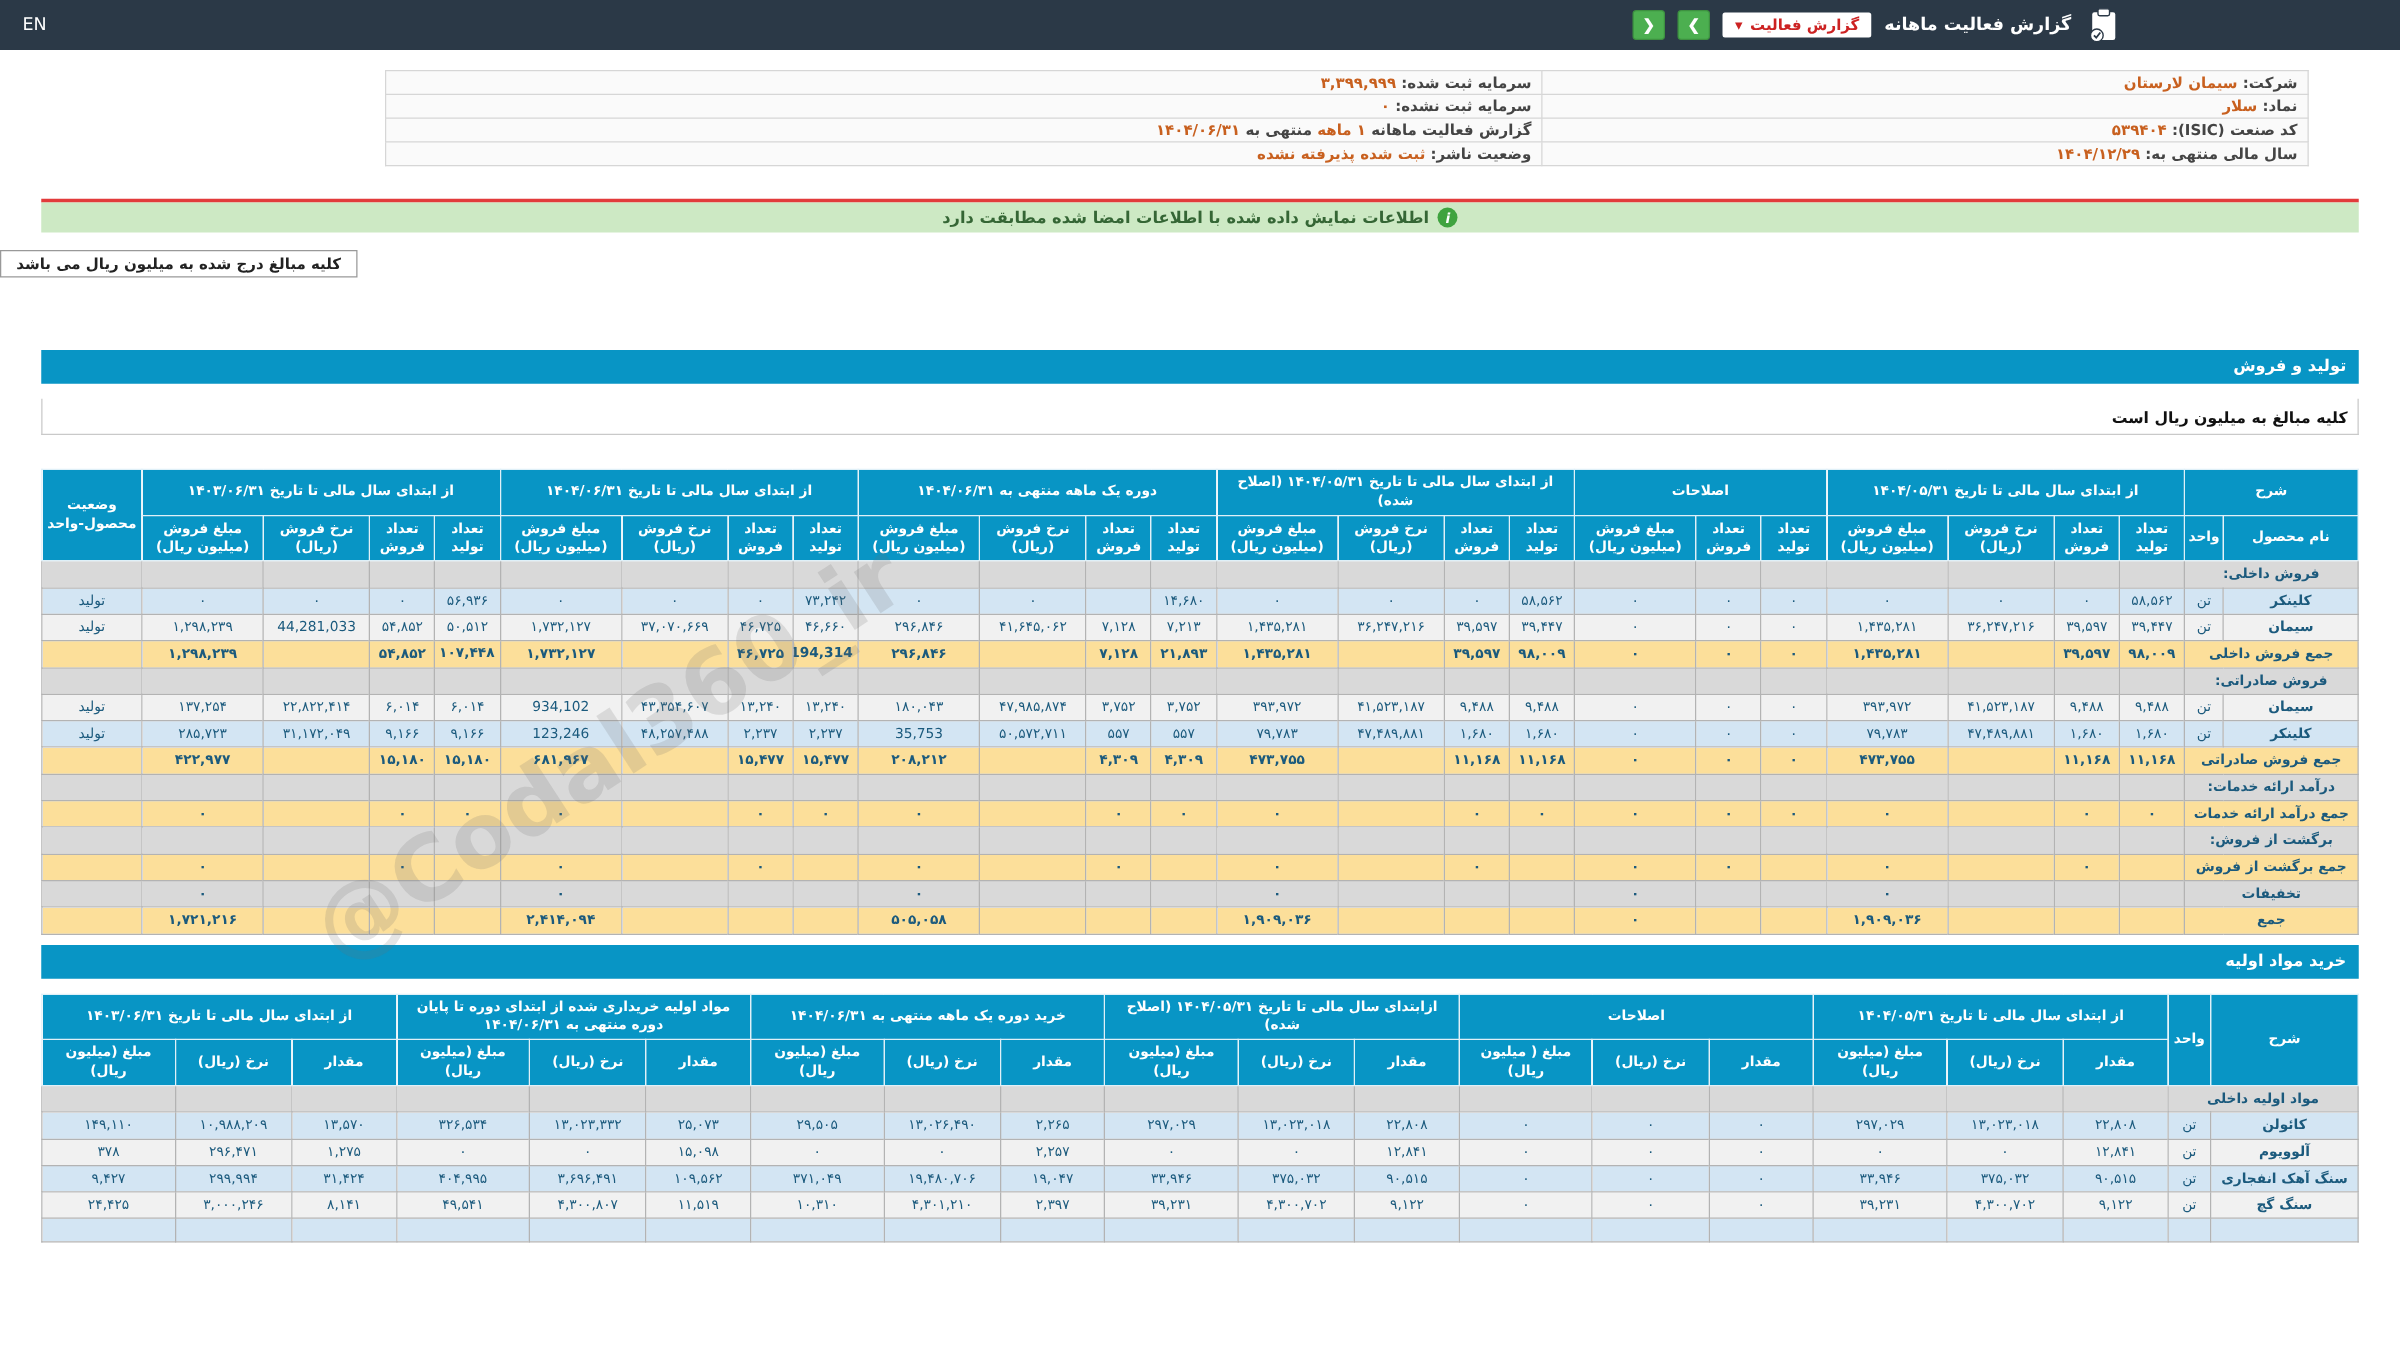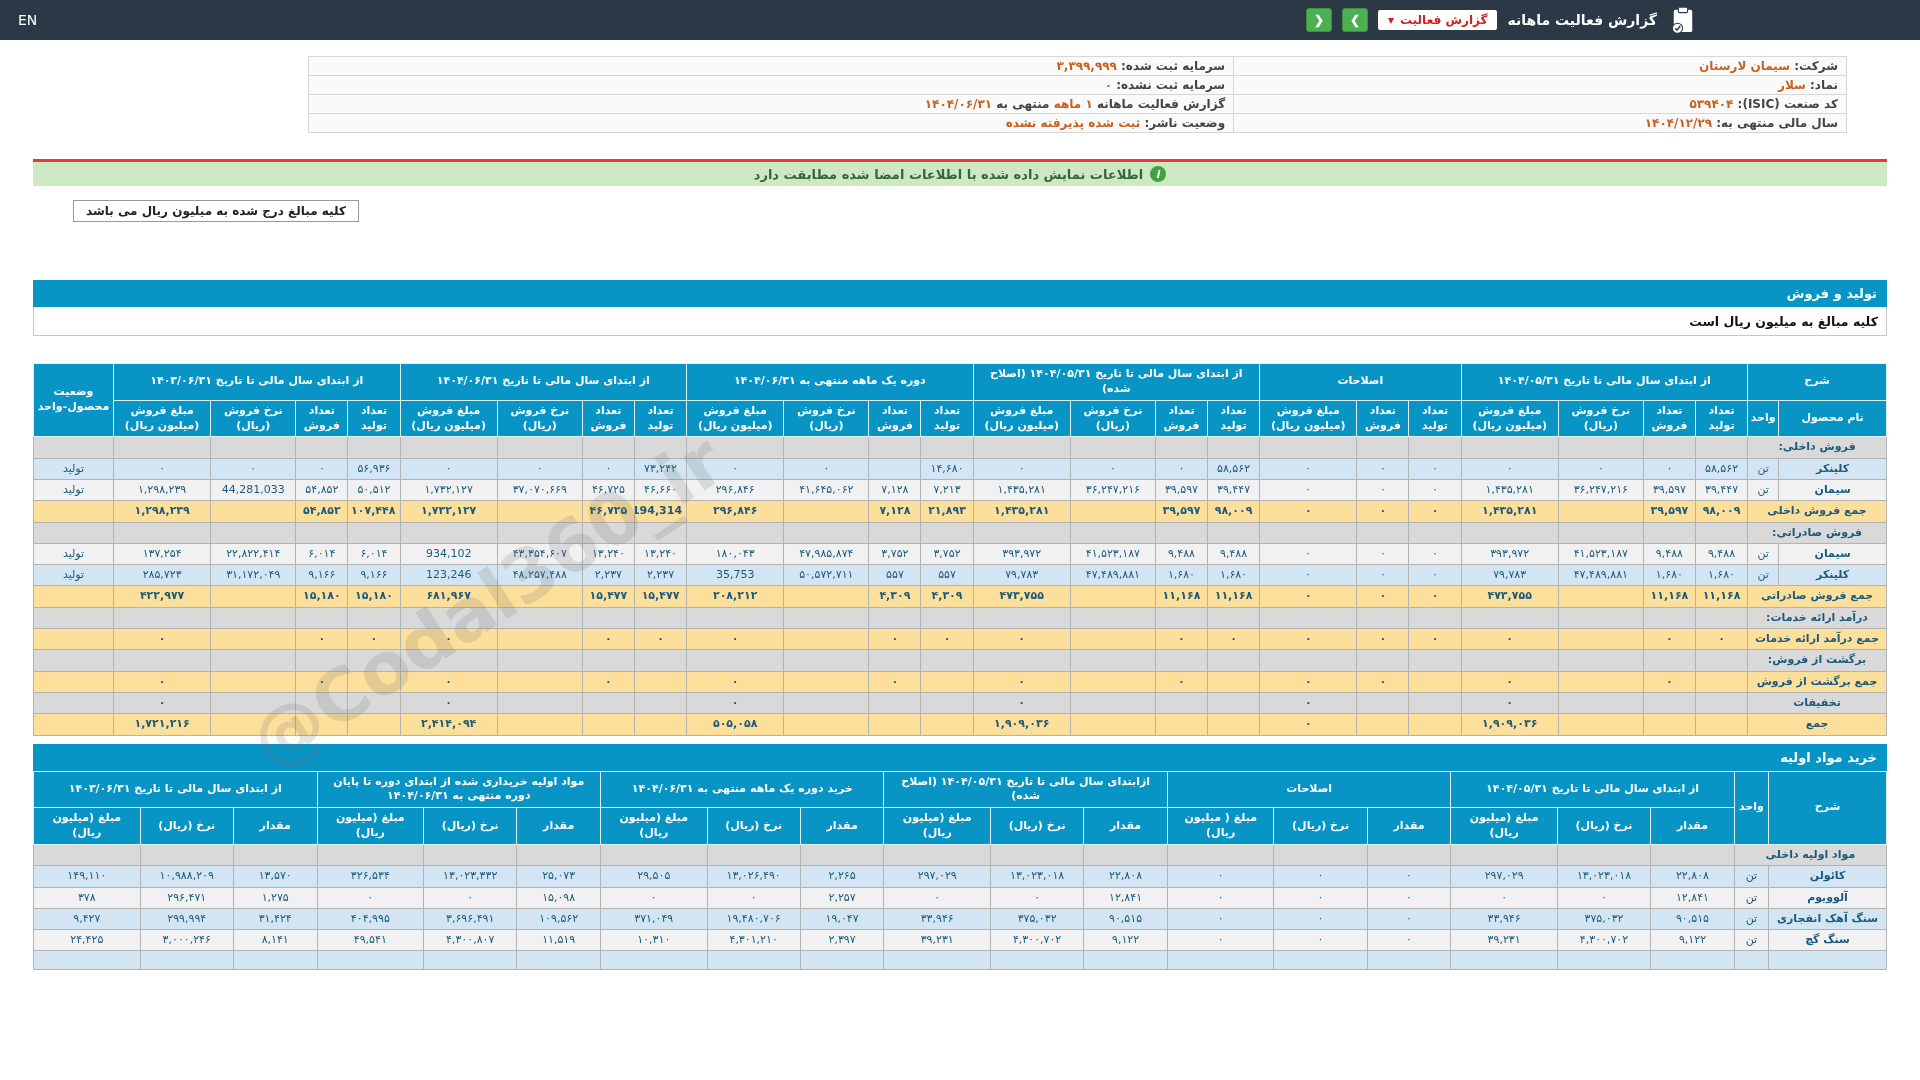--- a/index.html
+++ b/index.html
@@ -26,25 +26,25 @@
   .info-wrap{margin:16px 73px 0 308px;}
   .info-table{width:100%;border-collapse:collapse;font-size:12px;}
   .info-table td{border:1px solid #d6d6d6;background:#fafafa;padding:2px 8px;height:19px;
                  color:#444;font-weight:bold;text-align:right;}
   .orange{color:var(--orange);font-weight:bold;}
   .red-line{height:3px;background:var(--red);margin:26px 33px 0 33px;}
   .green-bar{margin:0 33px;background:var(--green);height:24px;display:flex;align-items:center;
              justify-content:center;gap:7px;font-size:13px;font-weight:bold;color:#356635;}
   .i-icon{width:16px;height:16px;border-radius:50%;background:#3fa33f;color:#fff;display:inline-flex;
           align-items:center;justify-content:center;font-size:11px;font-style:italic;font-weight:bold;}
-  .note-box{margin:14px 0 0 0;direction:ltr;padding-left:73px;}
+  .note-box{margin:14px 0 0 0;direction:ltr;}
   .note-box span{display:inline-block;border:1px solid #999;padding:3px 12px;font-size:12px;
                  font-weight:bold;color:#222;direction:rtl;}
   
-  .bar{margin:0 33px;background:var(--accent);color:#fff;font-size:13px;font-weight:bold;
+  .bar{margin:12px 33px;background:var(--accent);color:#fff;font-size:13px;font-weight:bold;
        height:27px;display:flex;align-items:center;padding:0 10px;}
   .bar.first{margin-top:58px;}
   .subtitle{margin:0 33px;border:1px solid #c9c9c9;border-top:none;height:29px;display:flex;
             align-items:center;padding:0 8px;font-size:12.5px;font-weight:bold;color:#111;}
   .tbl-wrap{margin:27px 33px 0 33px;}
   .tbl-wrap.tight{margin-top:0;}
   
   table.grid{width:100%;border-collapse:collapse;table-layout:fixed;font-size:11px;}
   table.grid th{background:var(--accent);color:#fff;border:1px solid #dff0f8;font-weight:bold;
                 padding:3px 2px;font-size:11px;line-height:1.35;overflow:hidden;}

